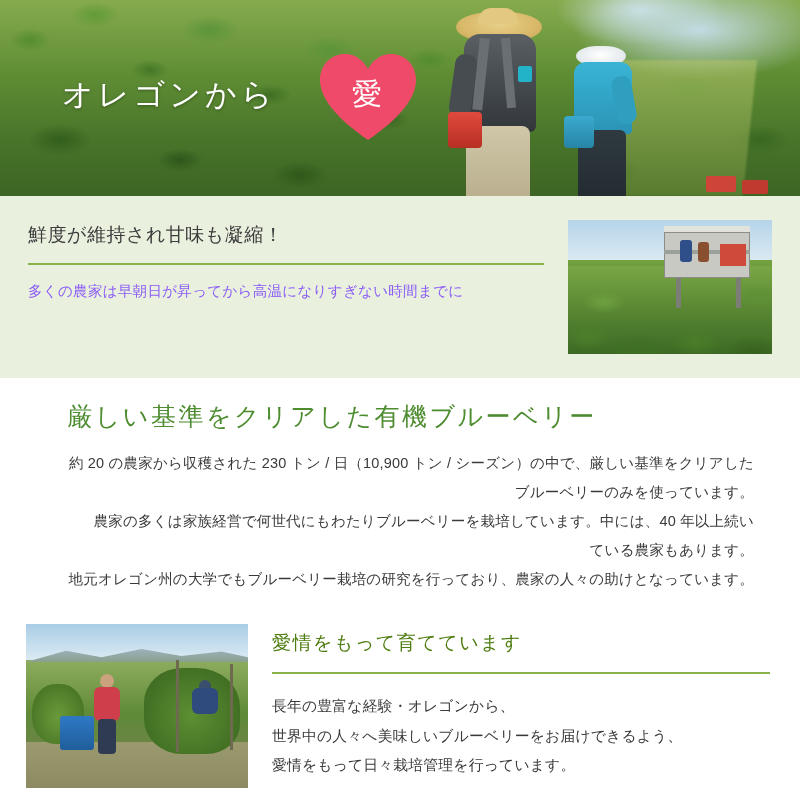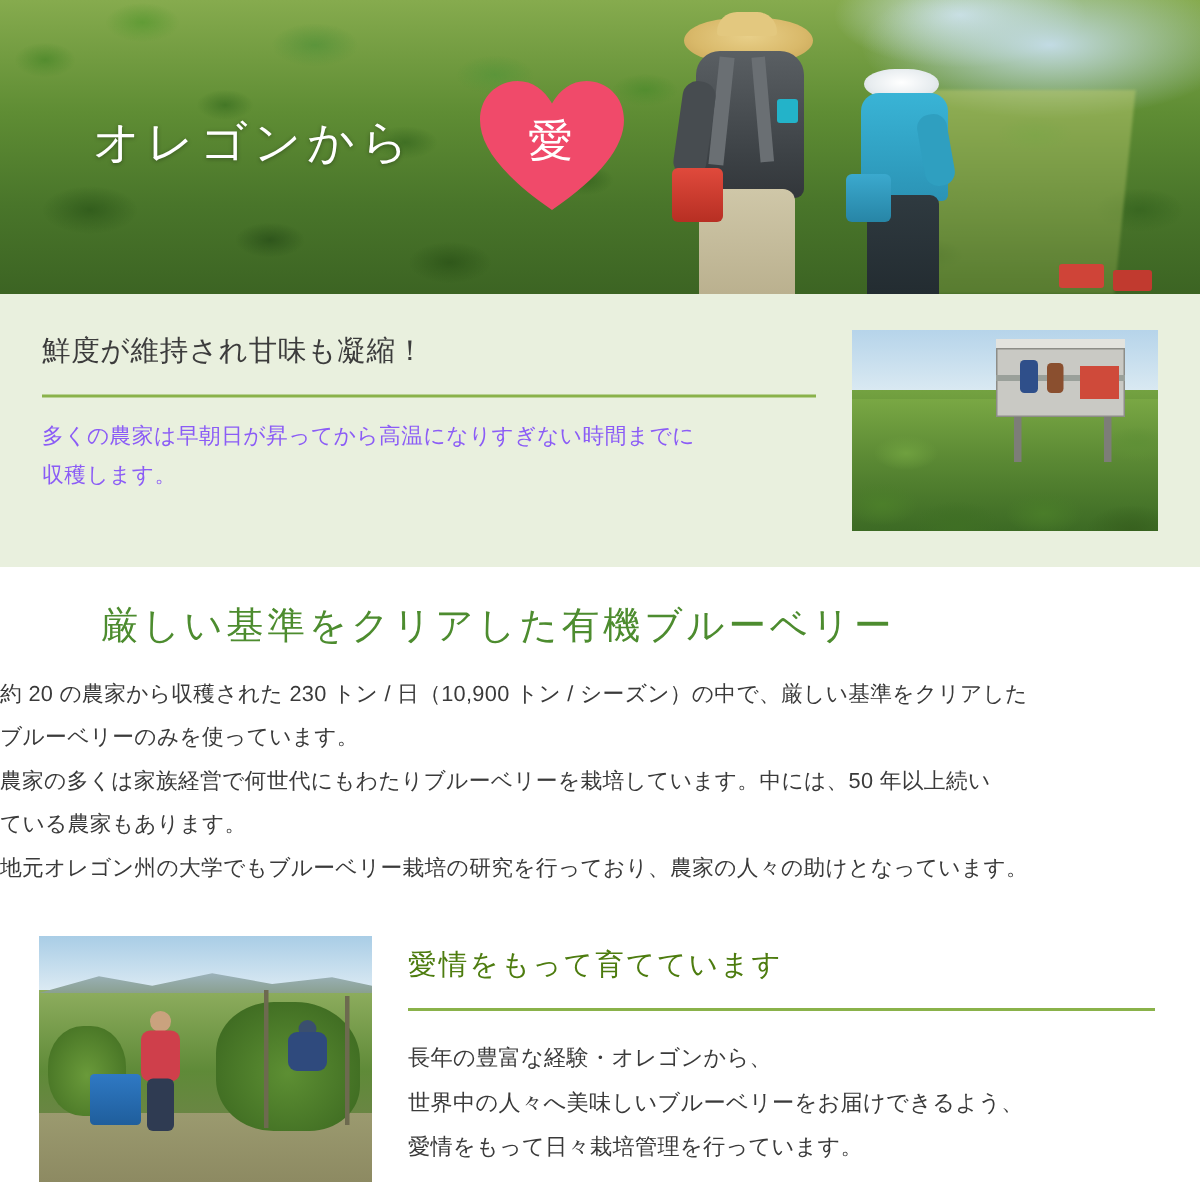--- a/index.html
+++ b/index.html
@@ -203,21 +203,21 @@
     font-weight: 500;
   }
   .para-block {
     margin: 0 auto;
     width: 754px;
     font-size: 14.5px;
     line-height: 2.0;
     color: #3a3a3a;
     letter-spacing: .2px;
   }
-  .para-block p { margin: 0; }
+  .para-block p { margin: 0; text-align: right; }
 
   
   .sec-love {
     position: relative;
     width: 800px;
     height: 196px;
     margin-top: 14px;
   }
   .photo-field {
     position: absolute;
@@ -312,21 +312,20 @@
       </svg>
       <div class="heart-label">愛</div>
     </div>
   </div>
 
   <div class="sec-harvest">
     <div class="txtcol">
       <p class="lead">鮮度が維持され甘味も凝縮！</p>
       <div class="rule-green"></div>
       <p class="body-sm">多くの農家は早朝日が昇ってから高温になりすぎない時間までに</p>
-      <p class="body-sm">収穫します。</p>
     </div>
 
     <div class="photo-tower">
       <div class="pt-sky"></div>
       <div class="pt-bushes"></div>
       <div class="pt-leg"></div>
       <div class="pt-leg2"></div>
       <div class="pt-rig-top"></div>
       <div class="pt-rig"></div>
       <div class="pt-rig-bar"></div>
@@ -334,21 +333,21 @@
       <div class="pt-person2"></div>
       <div class="pt-crate"></div>
     </div>
   </div>
 
   <div class="sec-organic">
     <h2 class="h2-green">厳しい基準をクリアした有機ブルーベリー</h2>
     <div class="para-block">
       <p>約 20 の農家から収穫された 230 トン / 日（10,900 トン / シーズン）の中で、厳しい基準をクリアした</p>
       <p>ブルーベリーのみを使っています。</p>
-      <p>農家の多くは家族経営で何世代にもわたりブルーベリーを栽培しています。中には、50 年以上続い</p>
+      <p>農家の多くは家族経営で何世代にもわたりブルーベリーを栽培しています。中には、40 年以上続い</p>
       <p>ている農家もあります。</p>
       <p>地元オレゴン州の大学でもブルーベリー栽培の研究を行っており、農家の人々の助けとなっています。</p>
     </div>
   </div>
 
   <div class="sec-love">
     <div class="photo-field">
       <div class="pf-sky"></div>
       <div class="pf-mount"></div>
       <div class="pf-ground"></div>

